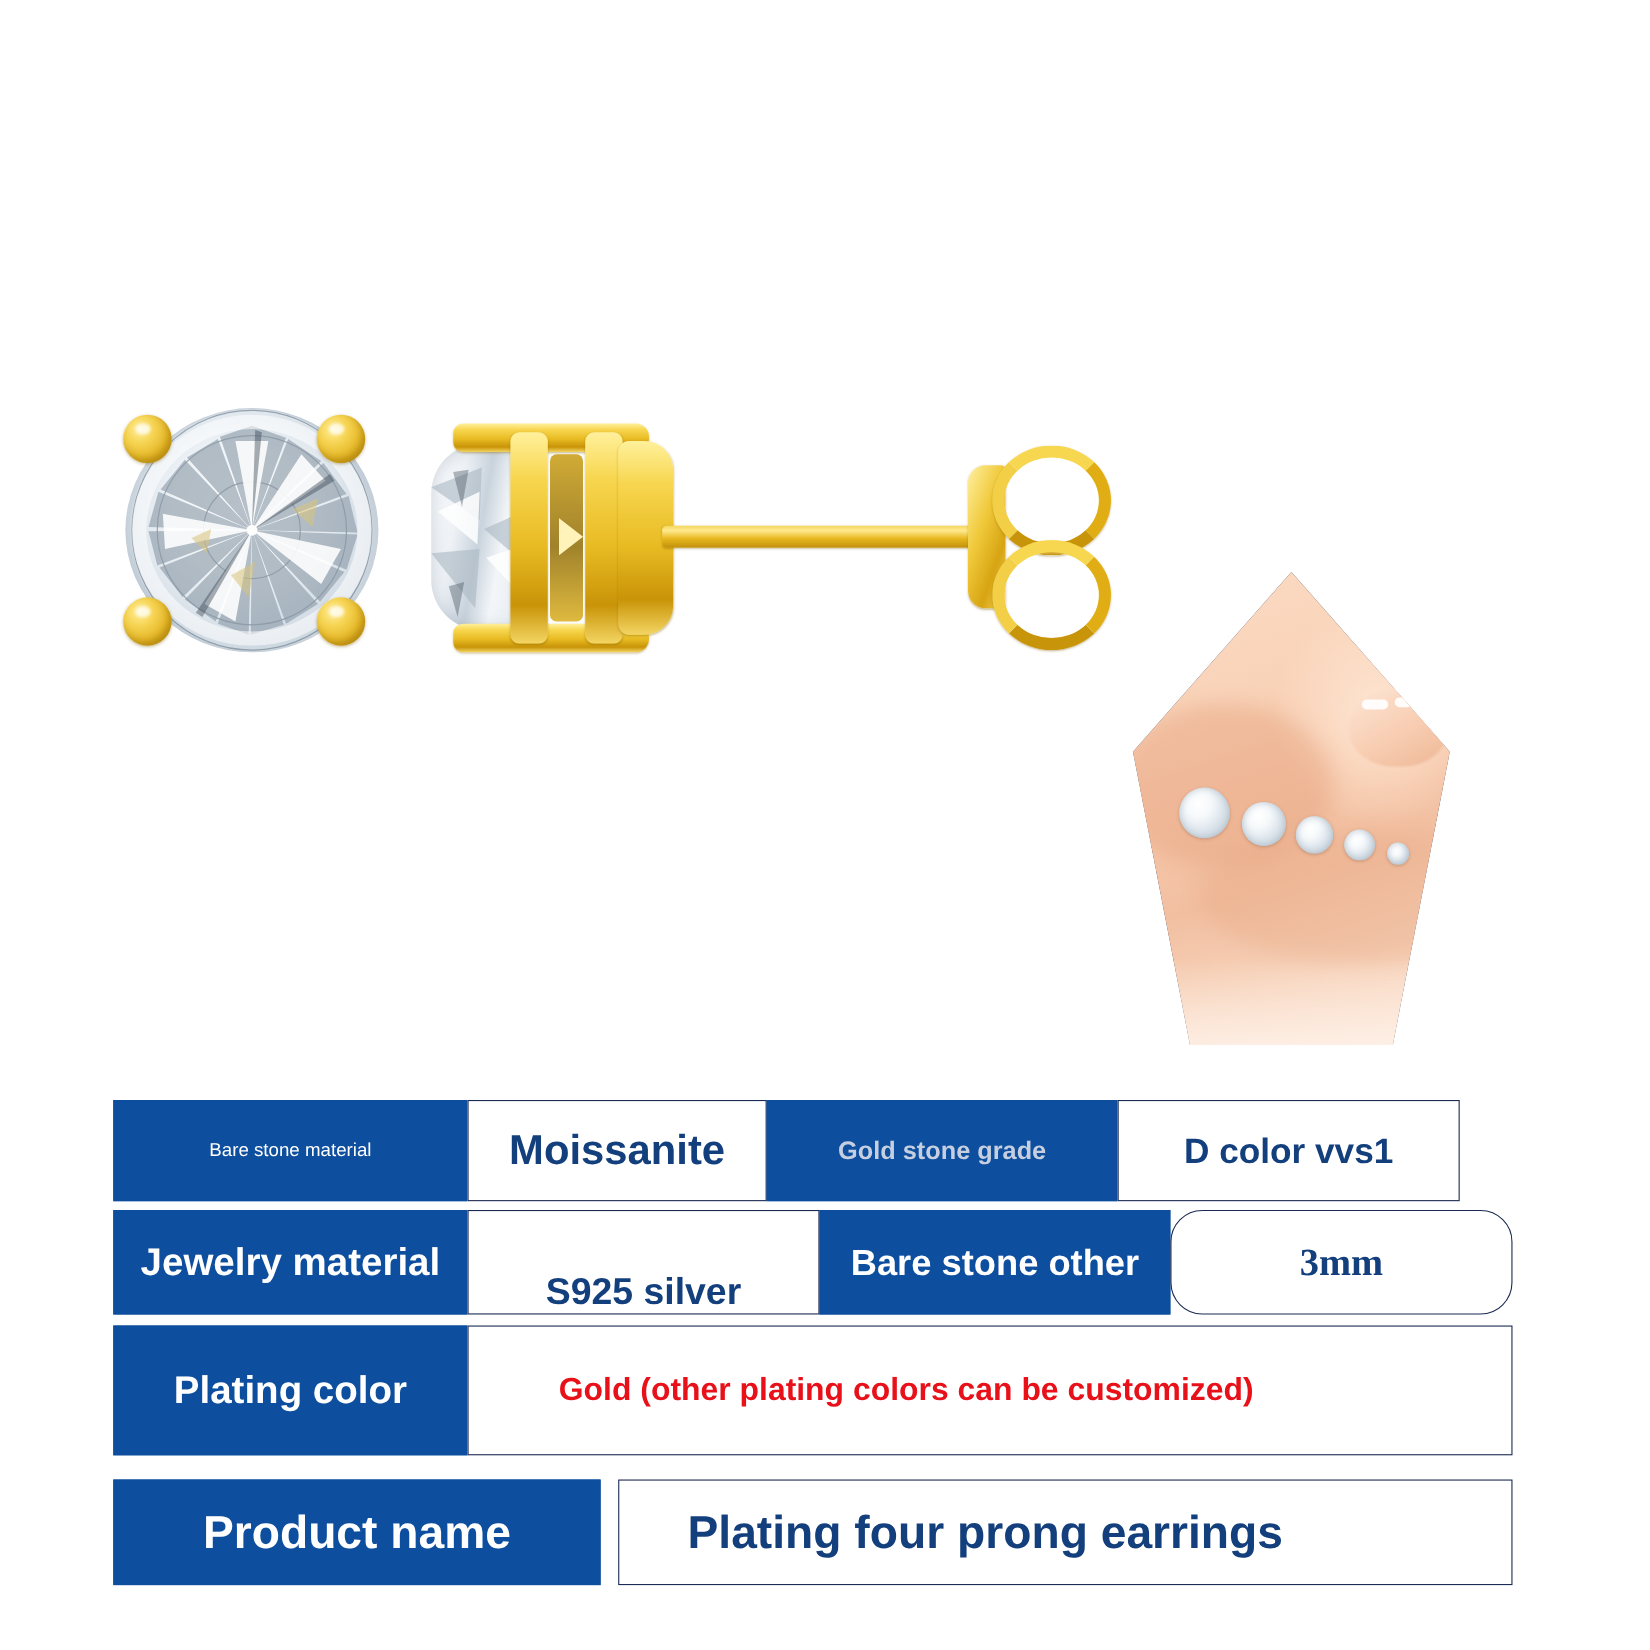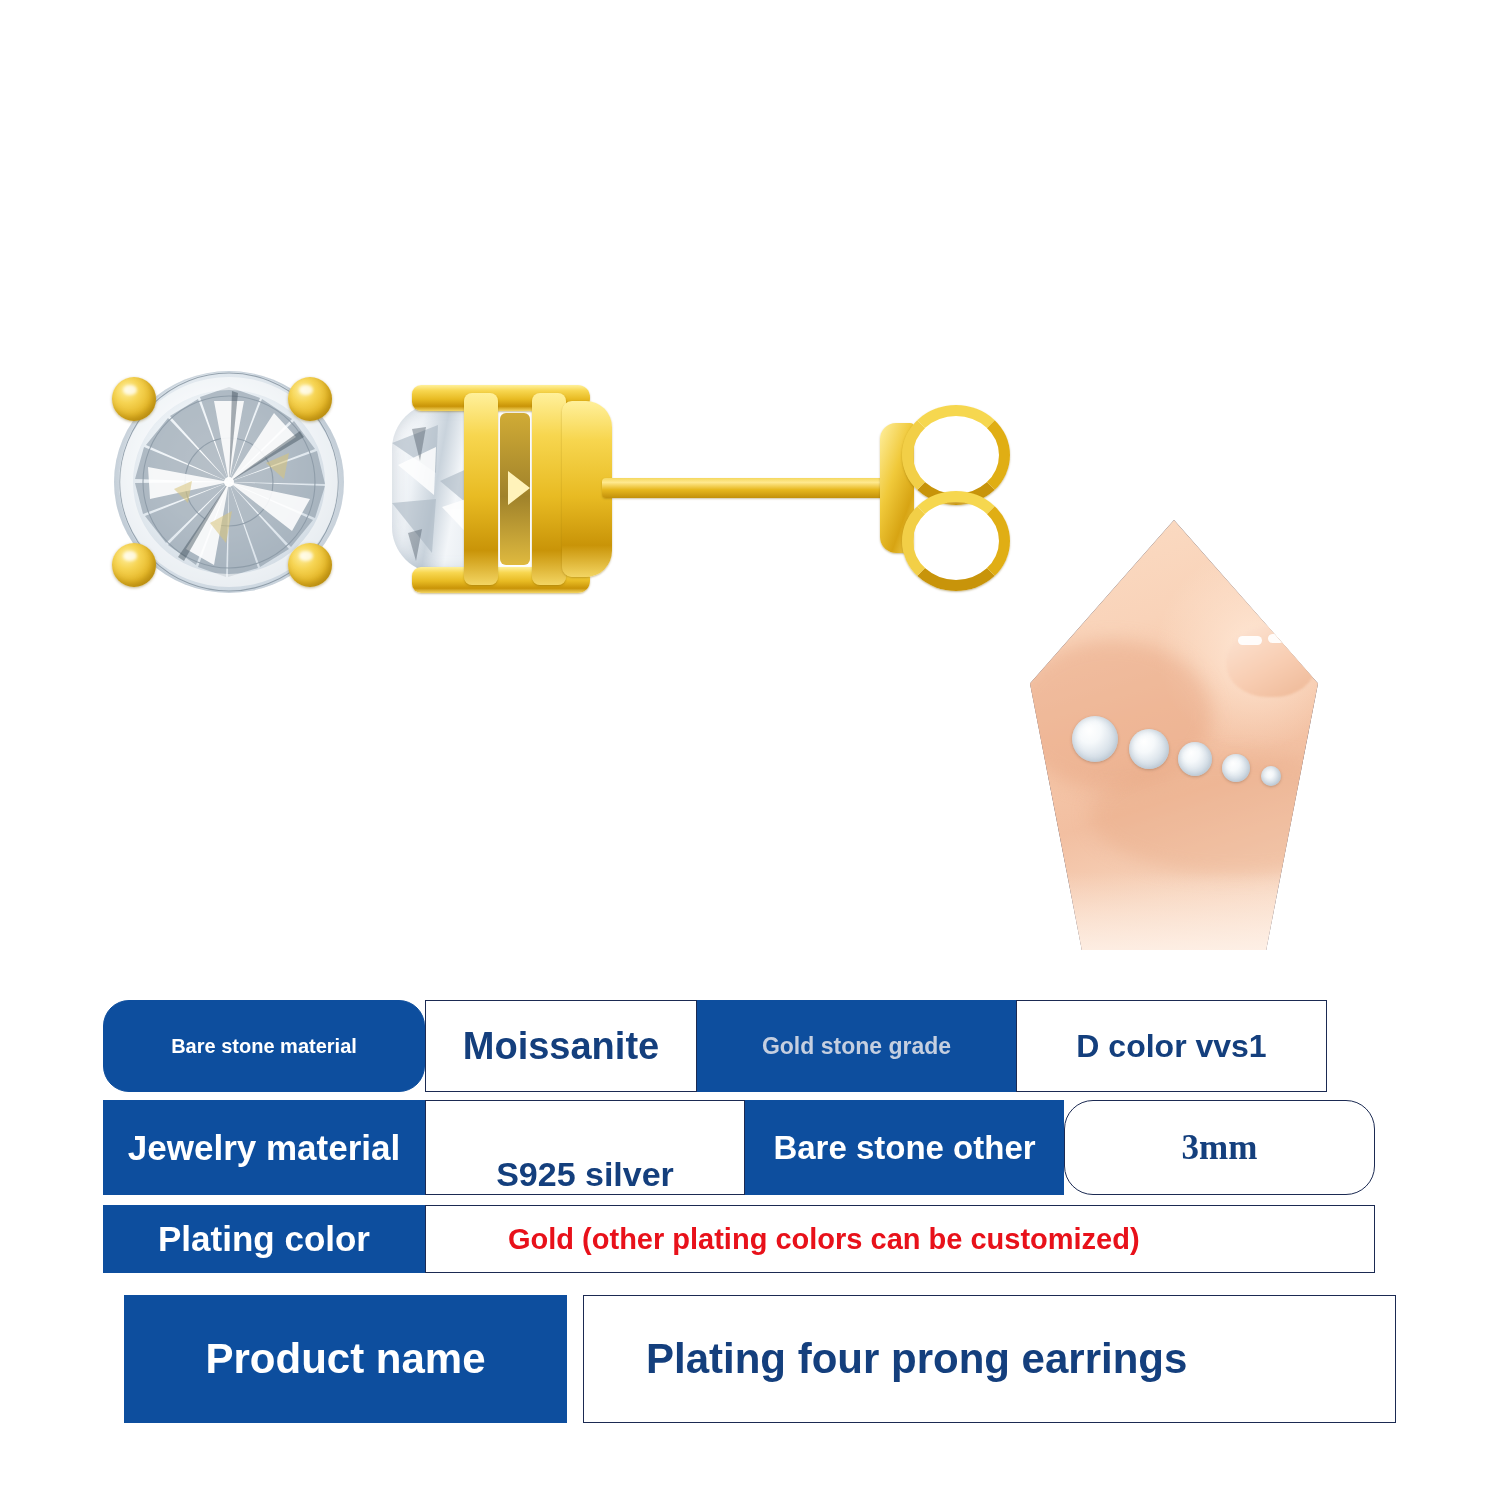--- a/index.html
+++ b/index.html
@@ -266,21 +266,21 @@
     <div class="size-stud" style="left:192px;top:234px;width:28px;height:28px;"></div>
     <div class="size-stud" style="left:231px;top:246px;width:20px;height:20px;"></div>
 
     <div id="pent-bottom-fade"></div>
   </div>
 </div>
 
 <div id="spec-table">
 
   <div class="spec-row" style="height:92px;margin-bottom:8px;">
-    <div class="cell cell-label" style="width:322px;font-size:20px;font-weight:bold;line-height:1.25;border-radius:26px;">
+    <div class="cell cell-label" style="width:322px;font-size:17px;font-weight:normal;line-height:1.25;">
       <span>Bare stone material</span>
     </div>
     <div class="cell cell-value" style="width:272px;font-size:38px;font-weight:bold;">
       <span>Moissanite</span>
     </div>
     <div class="cell cell-label muted-label" style="width:319px;font-size:23px;font-weight:bold;">
       <span>Gold stone grade</span>
     </div>
     <div class="cell cell-value" style="width:311px;font-size:32px;font-weight:bold;">
       <span>D color vvs1</span>
@@ -295,30 +295,30 @@
       <span>S925 silver</span>
     </div>
     <div class="cell cell-label" style="width:319px;font-size:33px;font-weight:bold;">
       <span>Bare stone other</span>
     </div>
     <div class="cell cell-value serif-value" style="width:311px;font-size:35px;font-weight:bold;border-radius:29px;">
       <span>3mm</span>
     </div>
   </div>
 
-  <div class="spec-row" style="height:68px;margin-bottom:22px;">
+  <div class="spec-row" style="height:118px;margin-bottom:22px;">
     <div class="cell cell-label" style="width:322px;font-size:35px;font-weight:bold;">
       <span>Plating color</span>
     </div>
     <div class="cell cell-value red-value" style="width:950px;font-size:29px;font-weight:bold;justify-content:flex-start;padding-left:82px;">
       <span>Gold (other plating colors can be customized)</span>
     </div>
   </div>
 
-  <div class="spec-row" style="height:128px;margin-left:21px;">
+  <div class="spec-row" style="height:96px;">
     <div class="cell cell-label" style="width:443px;font-size:42px;font-weight:bold;">
       <span>Product name</span>
     </div>
     <div style="width:16px;"></div>
     <div class="cell cell-value" style="width:813px;font-size:42px;font-weight:bold;justify-content:flex-start;padding-left:62px;">
       <span>Plating four prong earrings</span>
     </div>
   </div>
 
 </div>

